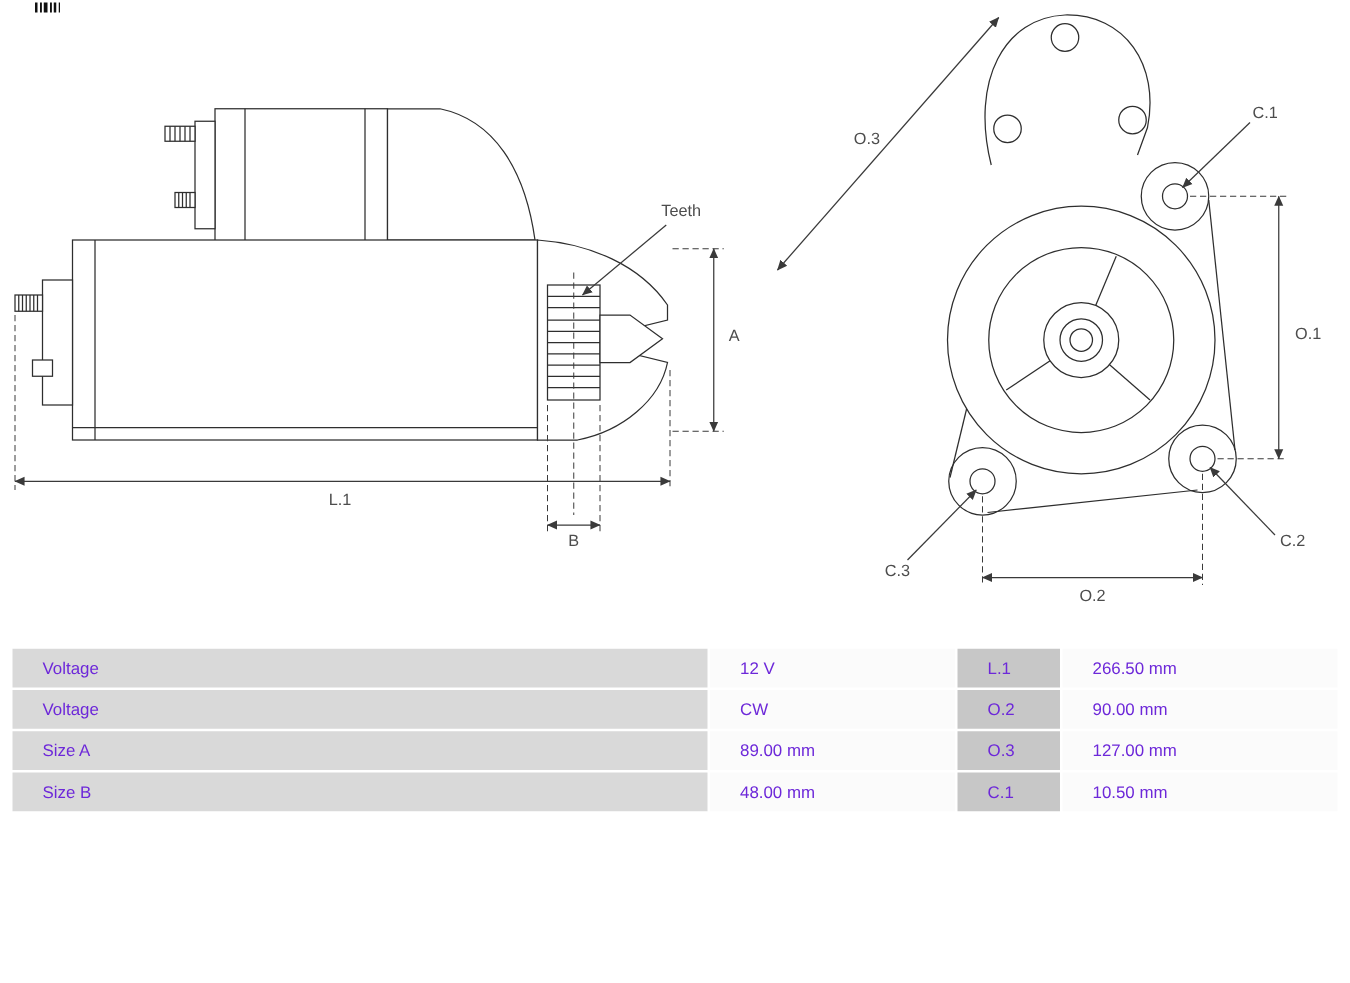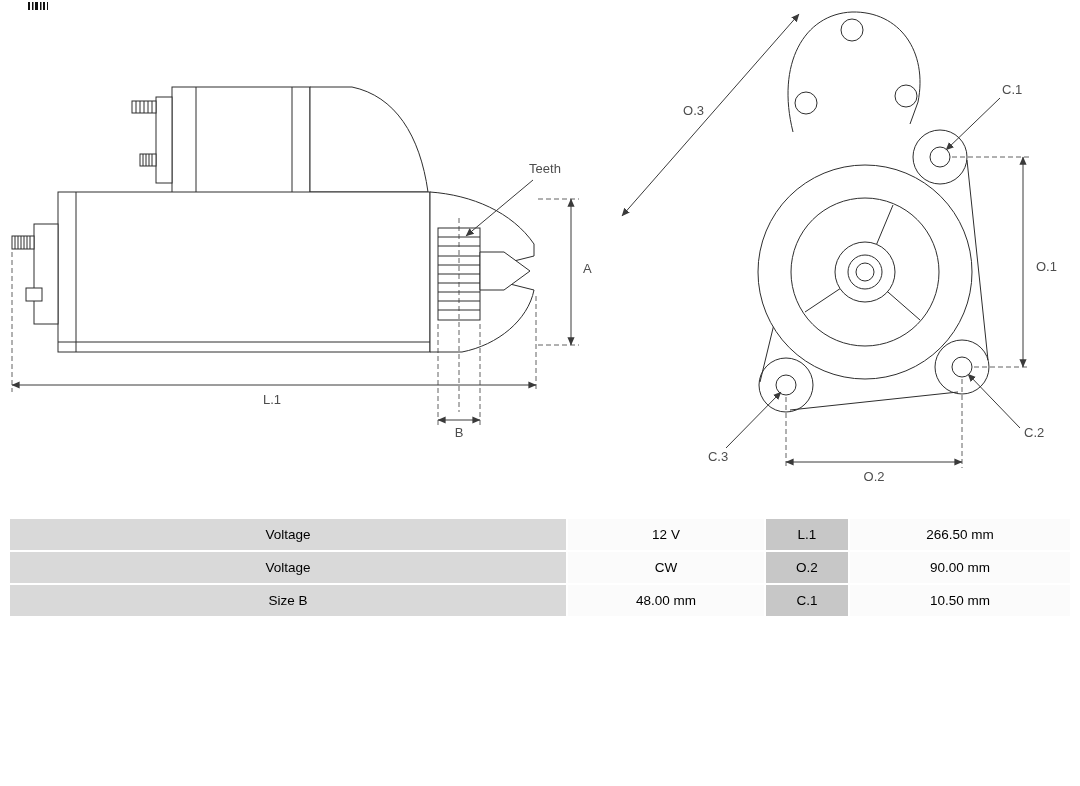--- a/index.html
+++ b/index.html
@@ -7,21 +7,21 @@
         font-family:"Liberation Sans",sans-serif;}
   svg text{font-family:"Liberation Sans",sans-serif;font-size:13px;fill:#4d4d4d;}
   .shape{stroke:#2e2e2e;stroke-width:1;fill:#ffffff;}
   .ln{stroke:#2e2e2e;stroke-width:1;fill:none;}
   .dim{stroke:#3a3a3a;stroke-width:1;fill:none;}
   .ext{stroke:#3a3a3a;stroke-width:0.8;fill:none;stroke-dasharray:5 3;}
   .hatch{stroke:#2e2e2e;stroke-width:1;fill:none;}
   .part-number{position:absolute;left:14px;top:488px;font-size:15.5px;color:#8b5cf6;letter-spacing:.3px;margin-top:29px;}
   table.spec{position:absolute;top:517px;left:8px;width:1064px;border-collapse:separate;
              border-spacing:2px;table-layout:fixed;}
-  table.spec td{height:31px;font-size:13.5px;color:#000000;text-align:center;
+  table.spec td{height:31px;font-size:13.5px;color:#6d28d9;text-align:left;
                 padding:0 24px;white-space:nowrap;overflow:hidden;}
   td.lbl{background:#d9d9d9;}
   td.lbl-dim{background:#c7c7c7;}
   td.val{background:#fbfbfb;}
   td.blank{background:transparent;}
 </style>
 </head>
 <body>
 
 <div id="page">
@@ -215,20 +215,26 @@
         <td class="lbl lbl-dim">L.1</td>
         <td class="val">266.50 mm</td>
       </tr>
       <tr>
         <td class="lbl">Voltage</td>
         <td class="val">CW</td>
         <td class="lbl lbl-dim">O.2</td>
         <td class="val">90.00 mm</td>
       </tr>
       <tr>
+        <td class="lbl">Size A</td>
+        <td class="val">89.00 mm</td>
+        <td class="lbl lbl-dim">O.3</td>
+        <td class="val">127.00 mm</td>
+      </tr>
+      <tr>
         <td class="lbl">Size B</td>
         <td class="val">48.00 mm</td>
         <td class="lbl lbl-dim">C.1</td>
         <td class="val">10.50 mm</td>
       </tr>
     </tbody>
   </table>
 
 </div>
 

